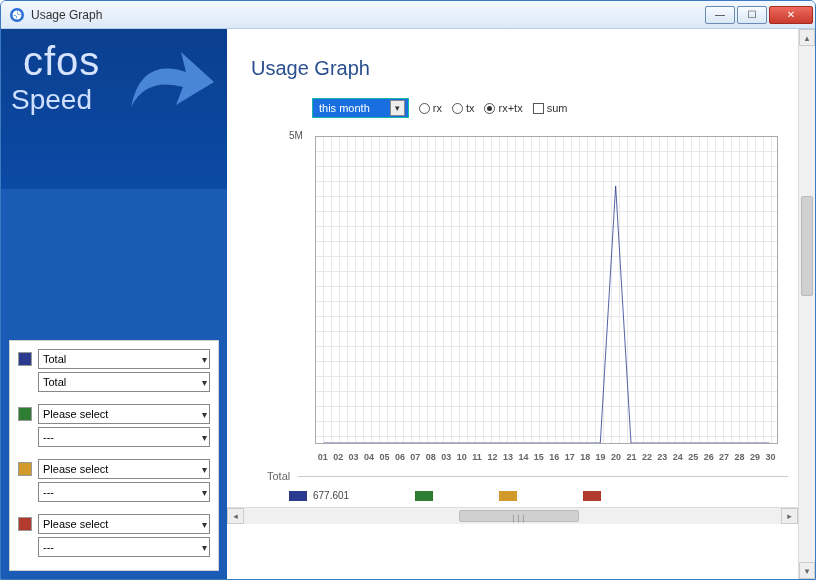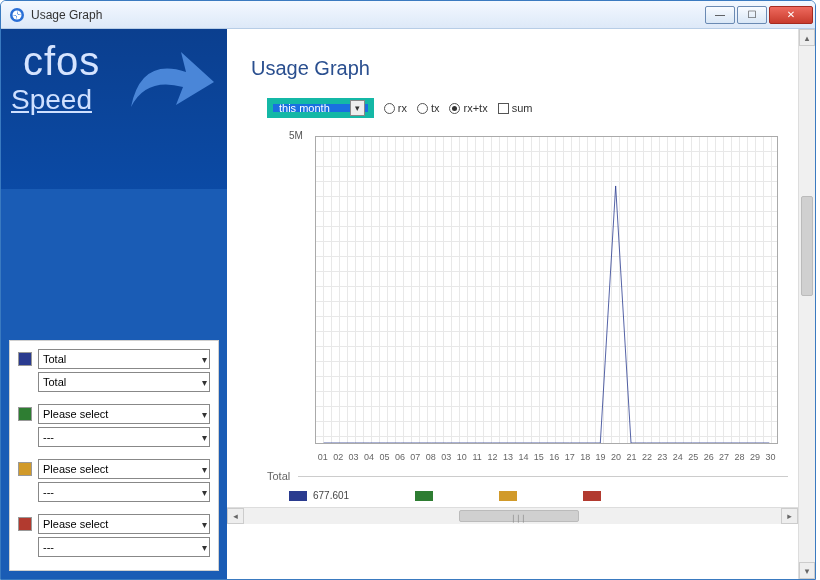--- a/index.html
+++ b/index.html
@@ -48,21 +48,21 @@
 
 .sidebar {
   width: 226px;
   background: linear-gradient(#0b3f8f 0%, #0b4aa5 160px, #1a5cb5 160px, #1a5cb5 100%);
   position: relative;
   color: #fff;
   padding: 10px;
 }
 .logo-block { height: 130px; position: relative; }
 .logo-text-top { font-size: 40px; font-weight: 300; letter-spacing: 1px; color: #d6e4ff; margin-left: 12px; }
-.logo-text-bottom { font-size: 28px; font-weight: 300; color: #cfe0ff; text-decoration: underline; }
+.logo-text-bottom { font-size: 28px; font-weight: 300; color: #cfe0ff; }
 .logo-arrow {
   position: absolute; top: 8px; left: 115px;
 }
 
 .selectors-panel {
   position: absolute; left: 8px; bottom: 8px;
   width: 210px; background: #fff; color: #000;
   padding: 8px 8px 10px 8px;
   border: 1px solid #d0d0d0;
 }
@@ -89,23 +89,23 @@
   color: #2a4f8f; font-size: 20px; font-weight: 400; margin-bottom: 18px;
 }
 .fieldset-line {
   display: flex; align-items: center; margin-bottom: 10px;
 }
 .fieldset-line .legend { color: #666; font-size: 11px; margin-right: 8px; }
 .fieldset-line .hr { flex:1; height:1px; background:#ccc; }
 
 .showfor-controls { display:flex; align-items:center; gap:10px; margin: 6px 0 14px 16px; font-size: 11px; color:#333; }
 .period-select {
-  background:#1a6fe0; color:#fff; border:6px solid #14b8a6;
+  background:#1a6fe0; color:#fff; border:1px solid #14b8a6;
   height:20px; display:flex; align-items:center; padding: 0 3px 0 6px;
-  font-size: 11px; gap: 20px;
+  font-size: 11px; gap: 20px; margin-left: 45px;
 }
 .period-select .chev-box {
   width:15px; height:16px; background:#eee; border:1px solid #888;
   display:flex; align-items:center; justify-content:center; color:#333; font-size:9px;
 }
 .radio, .chk { display:inline-flex; align-items:flex-end; gap:3px; }
 .radio .r { width:11px; height:11px; border:1px solid #555; border-radius:50%; display:inline-flex; align-items:center; justify-content:center; }
 .radio .r.checked::after { content:""; width:5px; height:5px; background:#333; border-radius:50%; }
 .chk .c { width:11px; height:11px; border:1px solid #555; display:inline-block; }
 
@@ -114,21 +114,21 @@
 .ylabel { position:absolute; left: 22px; top: -2px; font-size:10px; color:#555; }
 .chart-grid {
   position:absolute; left: 48px; right: 10px; top: 4px; bottom: 18px;
   border: 1px solid #aaa;
   background-image:
     repeating-linear-gradient(to right, transparent 0, transparent 7px, #e8e8e8 7px, #e8e8e8 8px),
     repeating-linear-gradient(to bottom, transparent 0, transparent 14px, #e8e8e8 14px, #e8e8e8 15px);
 }
 .chart-svg { position:absolute; left:0; top:0; width:100%; height:100%; }
 .xlabels { position:absolute; left:48px; right:10px; bottom:0; display:flex; font-size:9px; color:#666; }
-.xlabels span { flex:1; text-align:center; }
+.xlabels span { flex:1; text-align:center;font-weight:bold; }
 
 
 .total-line { margin: 8px 0 0 16px; }
 .legend-row { display:flex; gap: 66px; margin: 8px 0 0 38px; font-size:10px; color:#444; align-items:center; }
 .legend-item { display:flex; align-items:center; gap:6px; }
 .legend-sw { width:18px; height:10px; }
 
 
 .vscroll {
   width: 17px; background:#f0f0f0; border-left:1px solid #ddd;

